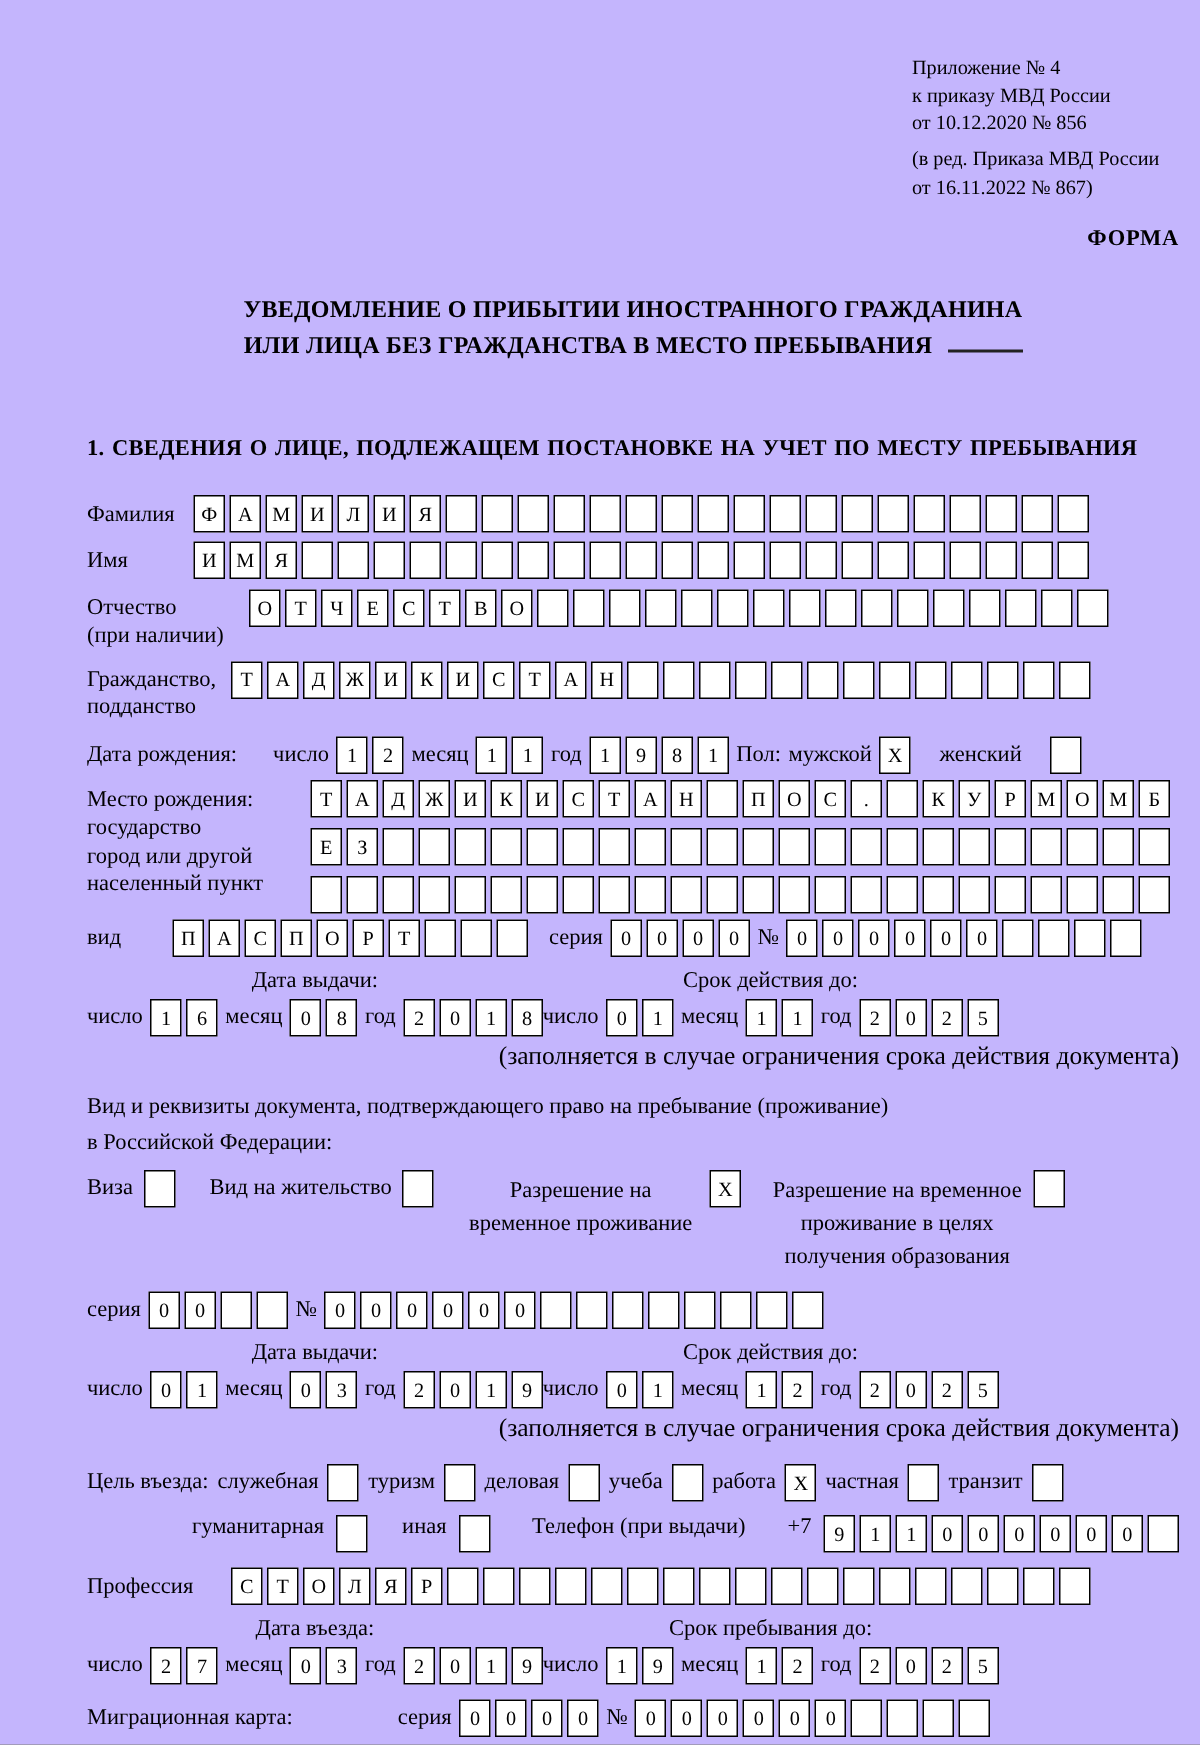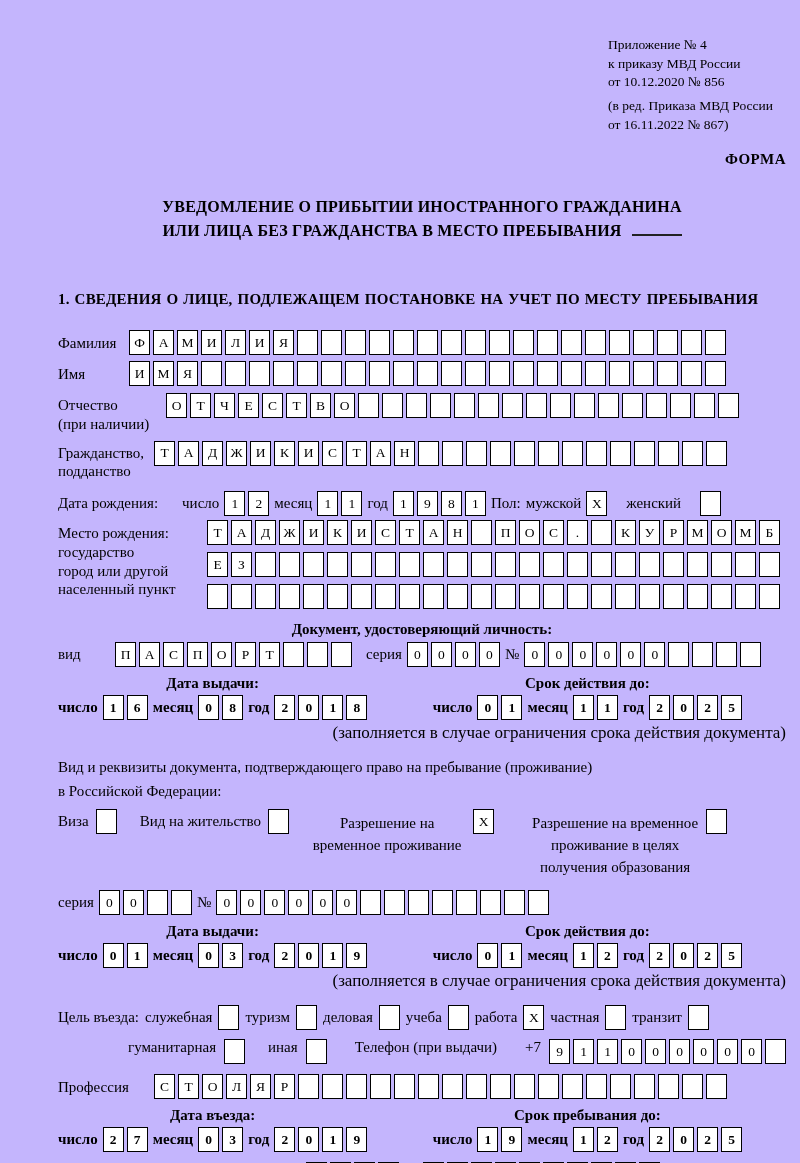--- a/index.html
+++ b/index.html
@@ -25,21 +25,21 @@
   .cell{
     display:inline-flex;align-items:center;justify-content:center;
     width:19px;height:23px;border:1.6px solid #000;box-sizing:content-box;
     font-size:13.5px;line-height:1;background:#fff;flex:0 0 auto;
   }
   .stack{display:flex;flex-direction:column;gap:7px;}
   .inline{display:flex;align-items:center;flex-wrap:nowrap;}
   .inline .t{padding:0 5px;white-space:nowrap;}
   .center-b{text-align:center;font-weight:bold;margin-top:12px;font-size:15px;}
   
-  .date-pair{display:flex;justify-content:space-between;margin-top:8px;padding-right:44px;font-weight:bold;}
+  .date-pair{display:flex;justify-content:flex-start;margin-top:8px;padding-right:44px;}
   .date-group{display:flex;flex-direction:column;}
   .date-title{text-align:center;margin-bottom:3px;}
   .date-row{display:flex;align-items:center;}
   .date-row .t{padding:0 5px;white-space:nowrap;}
   .note{font-size:17px;text-align:right;margin-top:3px;}
   .intro{margin-top:12px;line-height:1.6;}
   
   .stay-options{display:flex;align-items:flex-start;margin-top:6px;gap:9px;}
   .opt{display:flex;align-items:flex-start;gap:7px;}
   .opt .olbl{padding-top:4px;white-space:nowrap;}
@@ -317,21 +317,20 @@
           <span class="cell"></span>
           <span class="cell"></span>
           <span class="cell"></span>
           <span class="cell"></span>
           <span class="cell"></span>
           <span class="cell"></span>
         </span>
     </span>
   </div>
 
-  <div class="center-b">Документ, удостоверяющий личность:</div>
   <div class="inline mt4">
     <span class="t" style="padding-left:0;width:52px;">вид</span>
     <span class="boxes">
         <span class="cell">П</span>
         <span class="cell">А</span>
         <span class="cell">С</span>
         <span class="cell">П</span>
         <span class="cell">О</span>
         <span class="cell">Р</span>
         <span class="cell">Т</span>
@@ -426,21 +425,21 @@
       <span class="boxes">
           <span class="cell"></span>
         </span>
     </span>
     <span class="opt" style="margin-left:10px;justify-content:space-between;">
       <span class="olbl wrapc wd150">Разрешение на временное проживание</span>
       <span class="boxes">
           <span class="cell">X</span>
         </span>
     </span>
-    <span class="opt" style="margin-left:28px;">
+    <span class="opt" style="margin-left:11px;">
       <span class="olbl wrapc wd168">Разрешение на временное проживание в целях получения образования</span>
       <span class="boxes">
           <span class="cell"></span>
         </span>
     </span>
   </div>
 
   <div class="inline" style="margin-top:12px;">
     <span class="t" style="padding-left:0;">серия</span>
     <span class="boxes">

